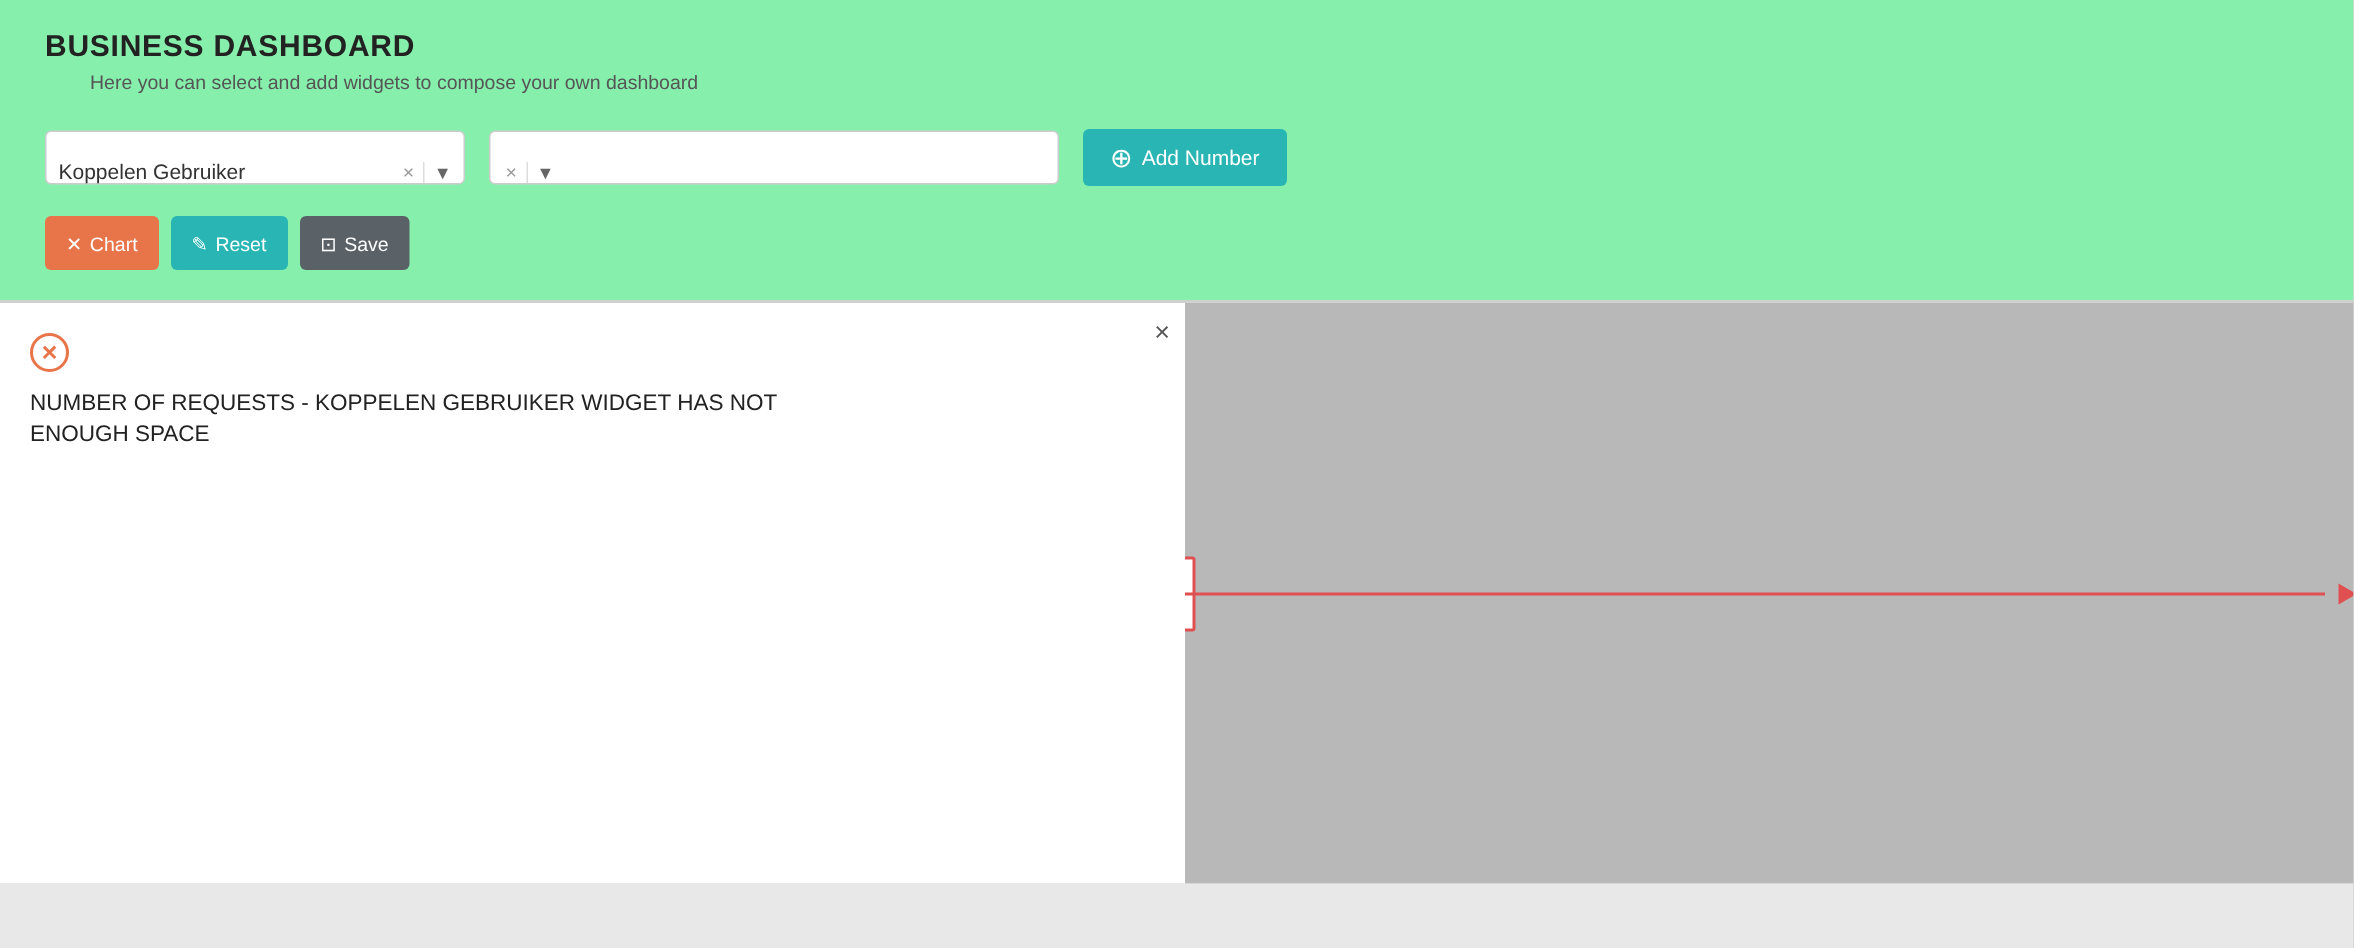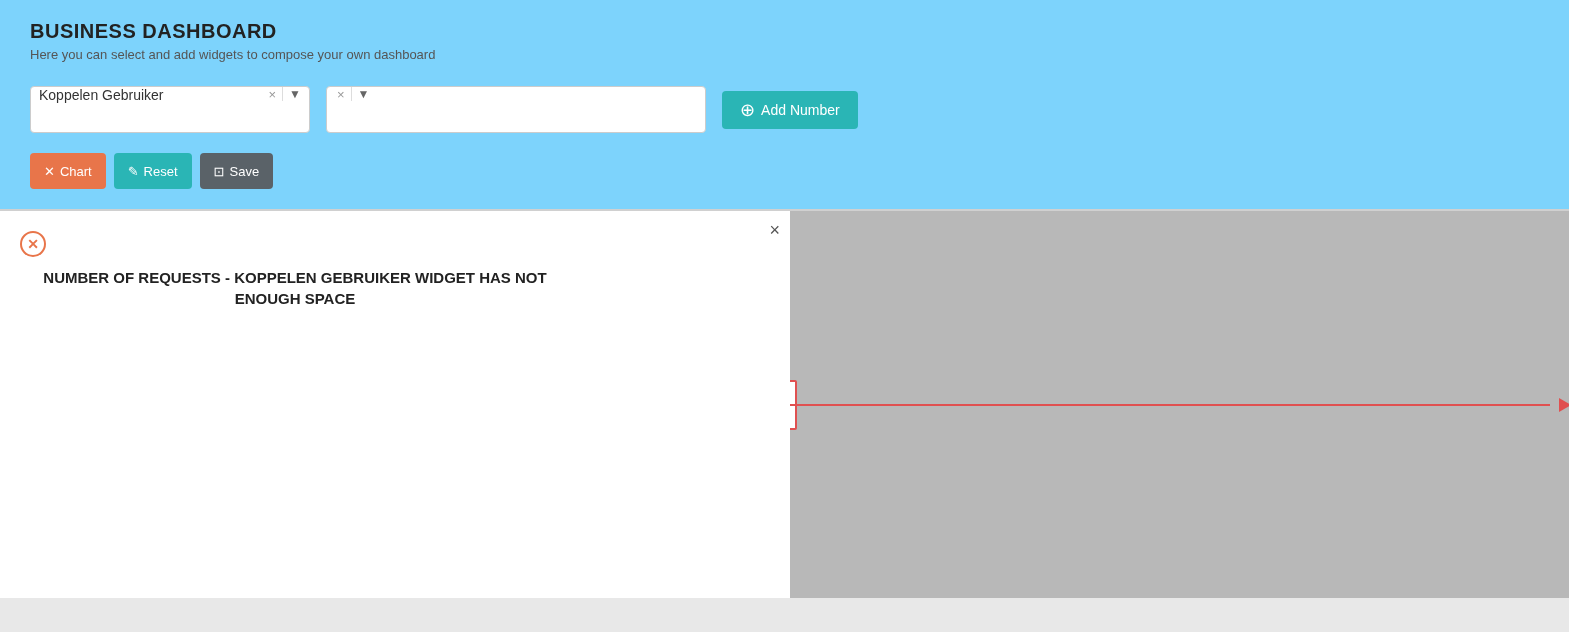--- a/index.html
+++ b/index.html
@@ -1,52 +1,53 @@
 <!DOCTYPE html>
 <html><head>
   <meta charset="utf-8">
   <style>
     * { box-sizing: border-box; margin: 0; padding: 0; }
     body { font-family: Arial, sans-serif; background: #e8e8e8; }
 
     .top-panel {
-      background: #7dd3fc;
+      background: #86efac;
       padding: 20px 30px 20px 30px;
       border-bottom: 2px solid #d0d0d0;
     }
 
     .page-title {
       font-size: 20px;
       font-weight: bold;
       color: #222;
       letter-spacing: 0.5px;
       margin-bottom: 4px;
     }
 
     .page-subtitle {
       font-size: 13px;
       color: #555;
       margin-bottom: 24px;
+      margin-left: 30px;
     }
 
     .controls-row {
       display: flex;
       align-items: center;
       gap: 16px;
       margin-bottom: 20px;
     }
 
     .select-wrapper {
       position: relative;
       display: flex;
-      align-items: flex-start;
+      align-items: flex-end;
       border: 1px solid #ccc;
       border-radius: 4px;
       background: #fff;
-      height: 47px;
+      height: 36px;
       padding: 0 8px;
       min-width: 280px;
     }
 
     .select-value {
       flex: 1;
       font-size: 14px;
       color: #333;
       padding-right: 4px;
     }
@@ -169,26 +170,25 @@
       border: 2px solid #e8754a;
       border-radius: 50%;
       color: #e8754a;
       font-size: 14px;
       font-weight: bold;
       margin-bottom: 10px;
     }
 
     .widget-error-title {
       font-size: 15px;
-      font-weight: bold;
+      font-weight: normal;
       color: #222;
       text-transform: uppercase;
       line-height: 1.4;
       max-width: 550px;
-      text-align: center;
     }
 
     .right-panel {
       flex: 1;
       background: #b8b8b8;
       position: relative;
       overflow: hidden;
     }
 
     

